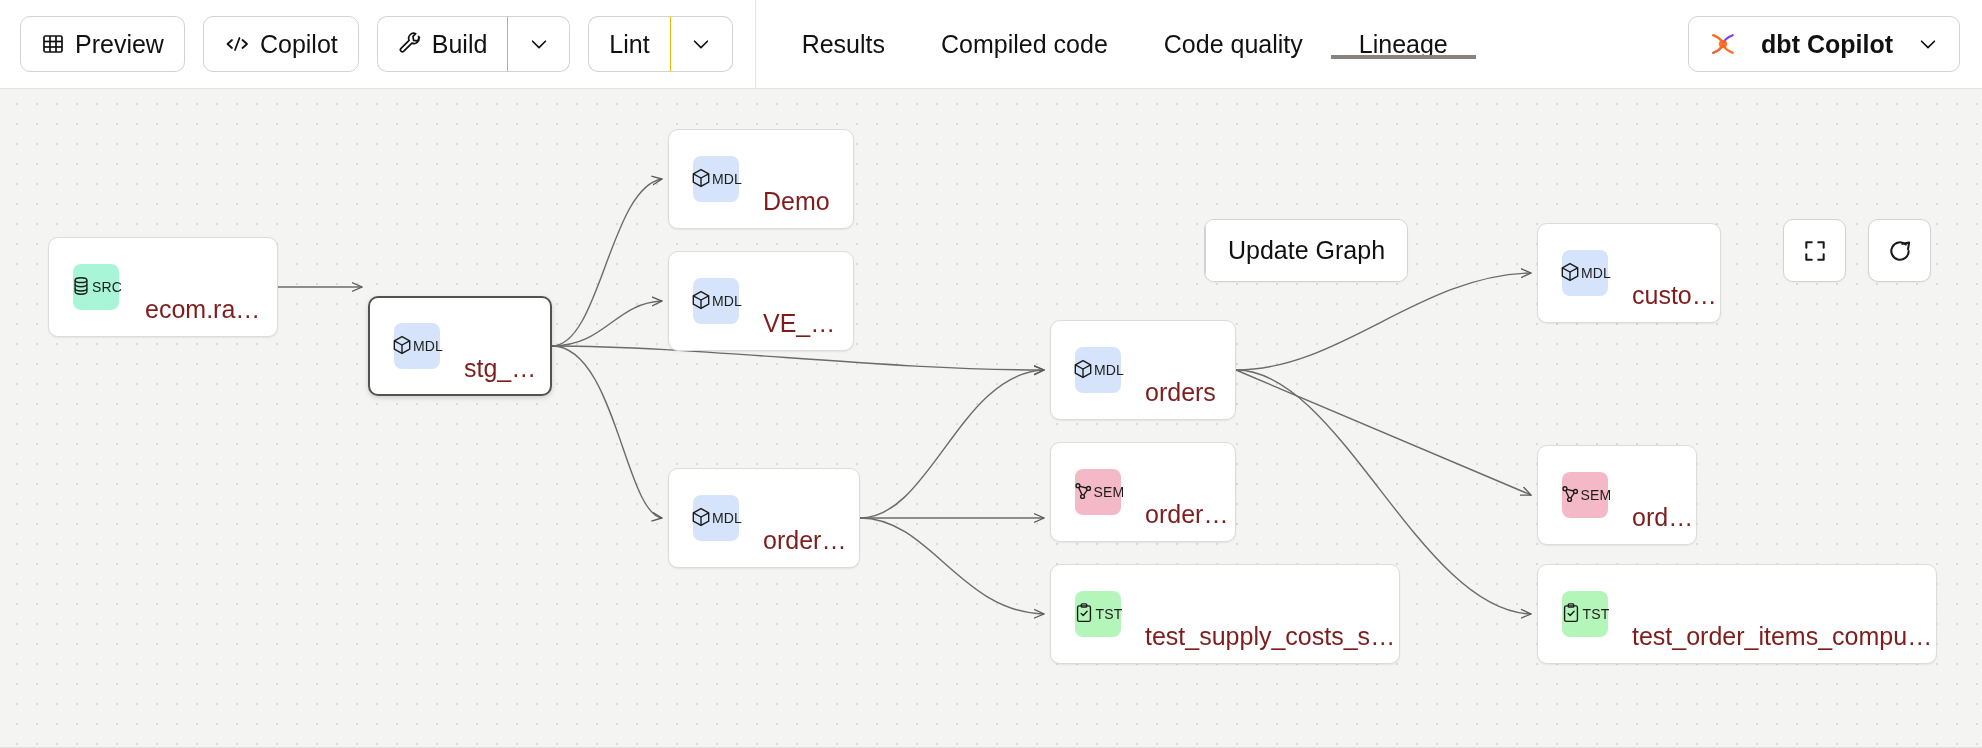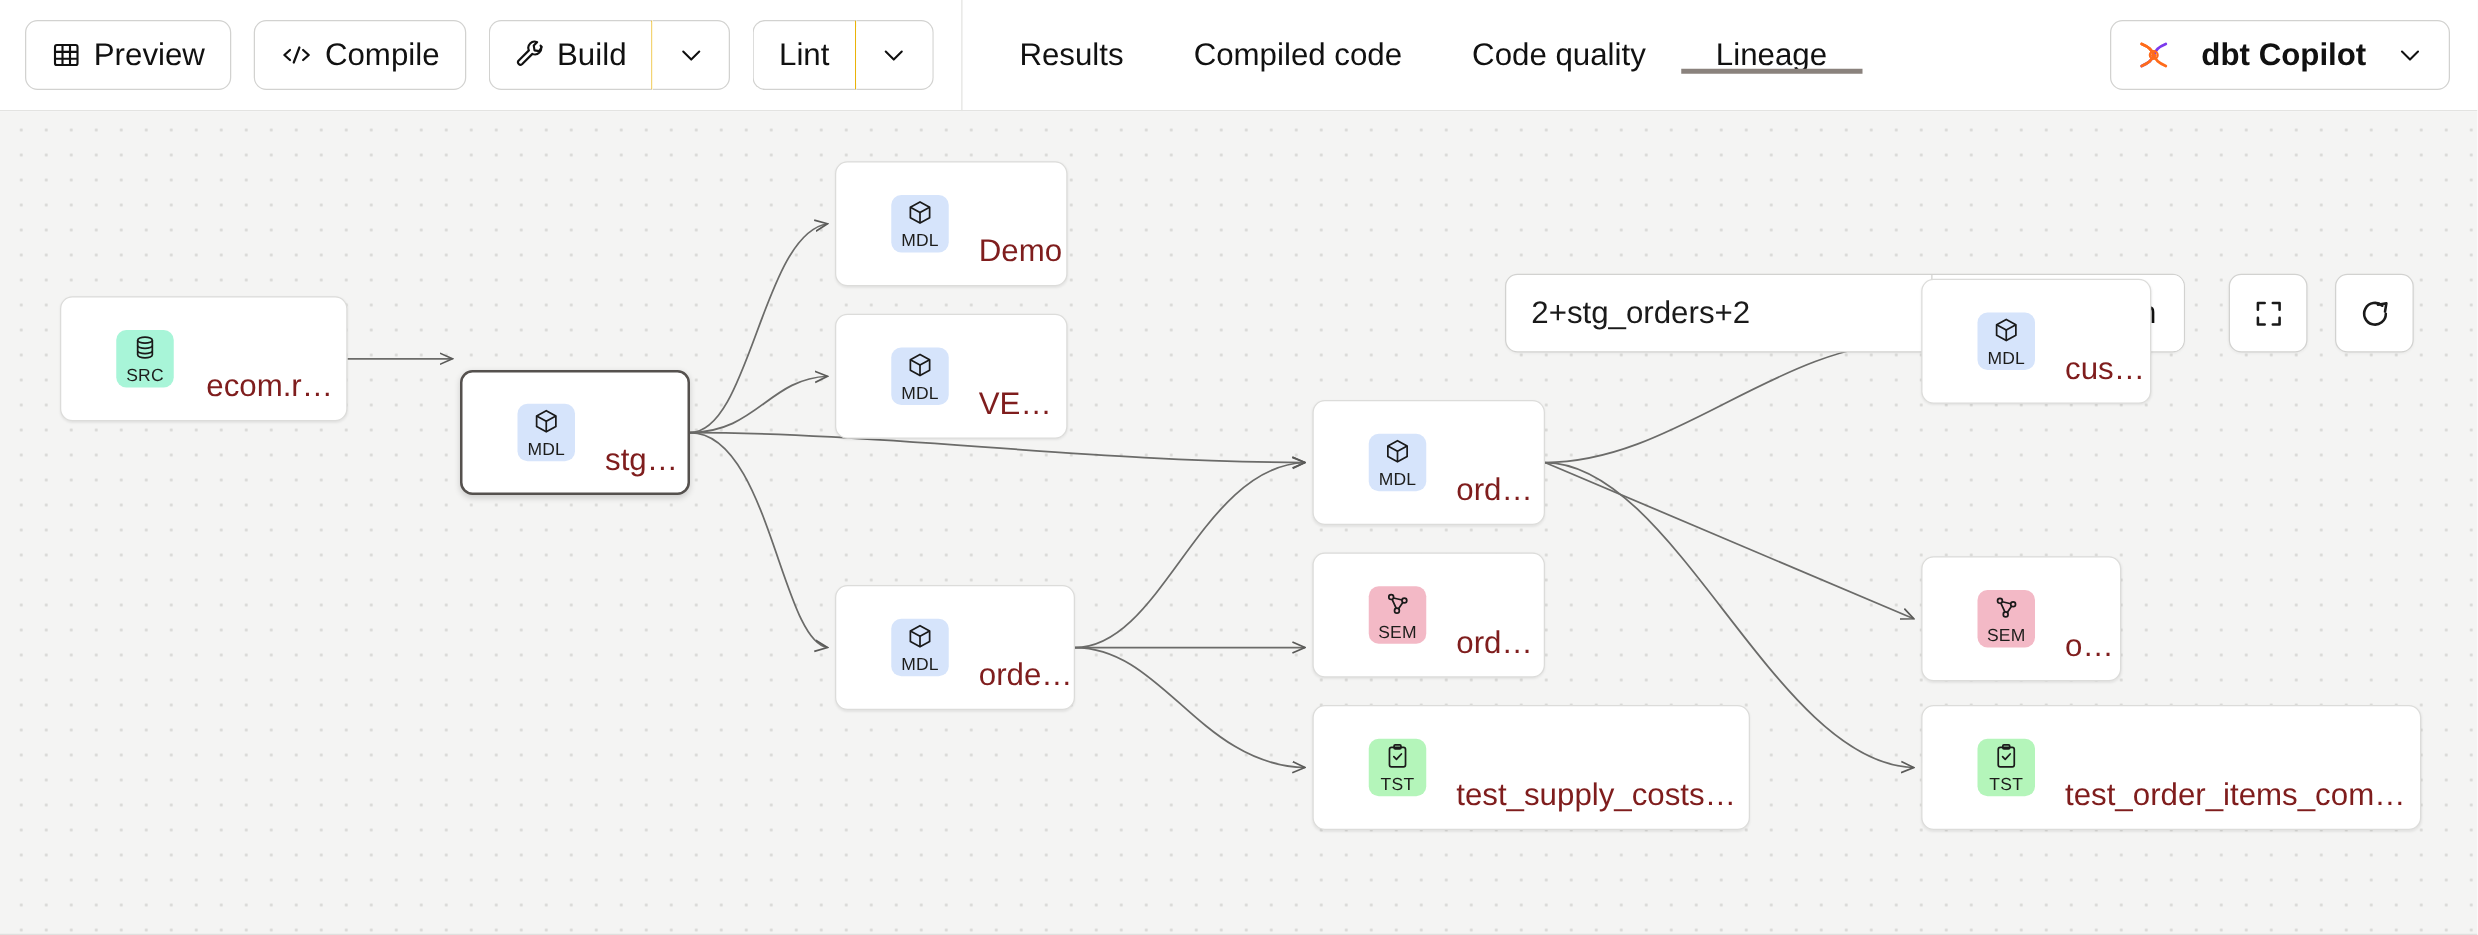--- a/index.html
+++ b/index.html
@@ -107,25 +107,24 @@
     gap: 24px;
     cursor: pointer;
   }
   .node.selected {
     border: 2px solid #55514e;
     box-shadow: 0 2px 5px rgba(0,0,0,0.16);
   }
   .badge {
     width: 46px; height: 46px;
     border-radius: 8px;
-    display: flex; flex-direction: column;
+    display: flex; flex-direction: row;
     align-items: center; justify-content: center;
     gap: 0px;
     flex: none;
-    margin-left: 20px;
   }
   .badge .gl { line-height: 1; }
   .badge .bl {
     font-size: 14px; line-height: 14px;
     letter-spacing: 0.2px; color: #1d1d1b;
     font-family: "Liberation Sans", sans-serif;
   }
   .badge-mdl { background: #d6e4fb; }
   .badge-src { background: #a8f5d8; }
   .badge-sem { background: #f3b9c6; }
@@ -195,21 +194,21 @@
       </div>
 
       <div class="btn">
         <span class="ico">
           <svg width="26" height="24" viewBox="0 0 26 24" fill="none" stroke="#111" stroke-width="1.8" stroke-linecap="round" stroke-linejoin="round">
             <polyline points="8,8 3.5,12 8,16"></polyline>
             <line x1="15.5" y1="6" x2="11" y2="18"></line>
             <polyline points="18.5,8 23,12 18.5,16"></polyline>
           </svg>
         </span>
-        <span>Compile</span>
+        <span>Copilot</span>
       </div>
 
       <div class="split">
         <div class="btn btn-main">
           <span class="ico">
             <svg width="24" height="24" viewBox="0 0 24 24" fill="none" stroke="#111" stroke-width="1.7" stroke-linecap="round" stroke-linejoin="round">
               <path d="M20.5 4.5a5 5 0 0 1-6.6 6.6L5.6 19.4a2 2 0 0 1-2.8-2.8l8.3-8.3a5 5 0 0 1 6.6-6.6L15 4.4l.6 3.9 3.9.6 1.9-3.4z"></path>
             </svg>
           </span>
           <span>Build</span>
@@ -296,21 +295,20 @@
         <path d="M860,429 L1044,429"></path>
         <path d="M860,429 C930,429 960,523 1044,525"></path>
 
         <path d="M1236,281 C1340,281 1420,186 1531,184"></path>
         <path d="M1236,281 L1531,406"></path>
         <path d="M1236,281 C1340,281 1420,522 1531,525"></path>
       </g>
     </svg>
 
     <div class="graph-ctrl" style="left:1204px; top:130px;">
-      <input class="graph-input" type="text" value="2+stg_orders+2" style="">
       <div class="update-btn">
         <span>Update Graph</span>
       </div>
     </div>
 
     <div class="icon-btn" style="left:1783px; top:130px;">
       <span class="ico">
         <svg width="26" height="26" viewBox="0 0 24 24" fill="none" stroke="#1a1a1a" stroke-width="1.9" stroke-linecap="round" stroke-linejoin="round">
           <polyline points="4,9 4,4 9,4"></polyline>
           <polyline points="15,4 20,4 20,9"></polyline>

